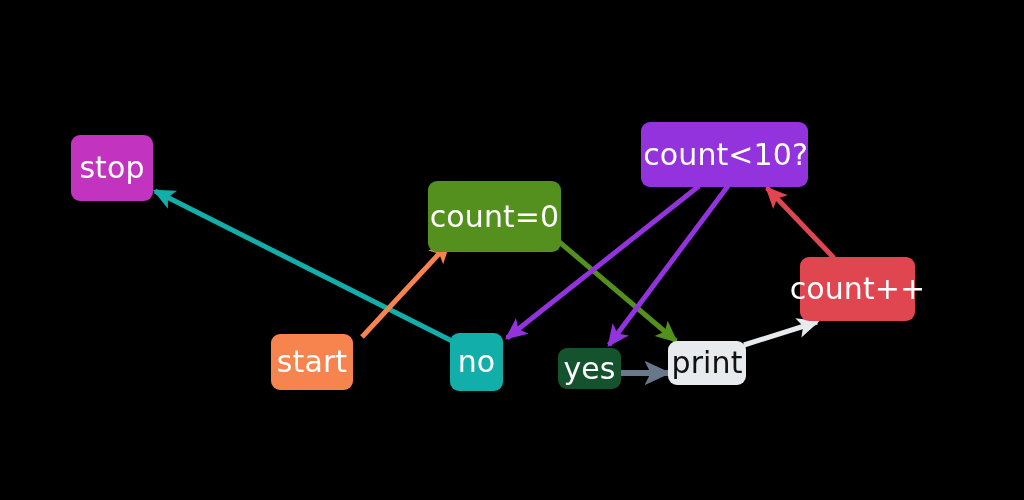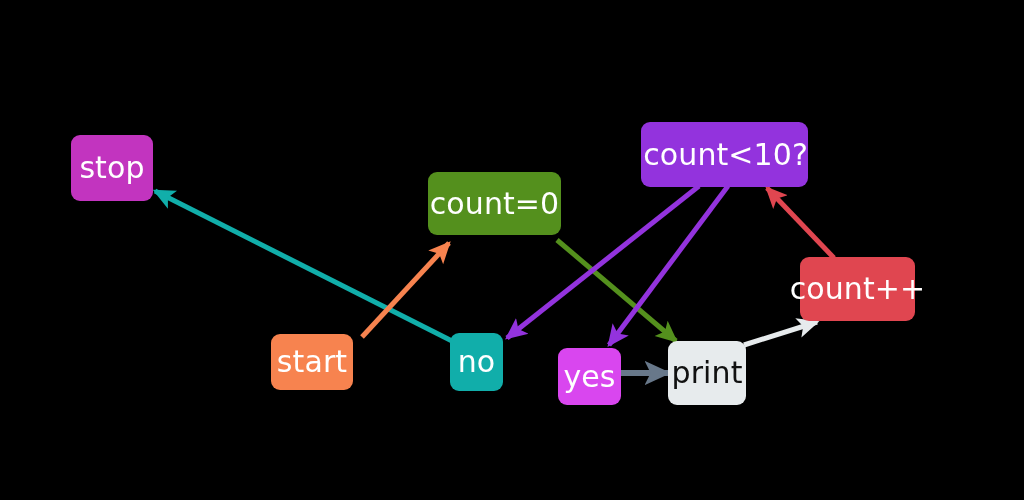--- a/index.html
+++ b/index.html
@@ -79,35 +79,35 @@
       <line x1="671" y1="186" x2="479" y2="338" stroke="#9333dd" stroke-width="5" stroke-linecap="butt" marker-end="url(#arrow-3)"></line>
       <line x1="700" y1="186" x2="581" y2="345" stroke="#9333dd" stroke-width="5" stroke-linecap="butt" marker-end="url(#arrow-4)"></line>
       <line x1="593" y1="373" x2="640" y2="373" stroke="#68788a" stroke-width="6" stroke-linecap="butt" marker-end="url(#arrow-5)"></line>
       <line x1="716" y1="345" x2="789" y2="322" stroke="#e7ebed" stroke-width="5" stroke-linecap="butt" marker-end="url(#arrow-6)"></line>
       <line x1="806" y1="258" x2="739" y2="188" stroke="#e04650" stroke-width="5" stroke-linecap="butt" marker-end="url(#arrow-7)"></line>
     </svg>
   <div id="node-layer">
       <div class="node" style="left: 43px; top: 135px; width: 82px; height: 66px; background: rgb(194, 52, 191);">
         <span class="node-label" style="color: rgb(255, 255, 255); font-size: 30px;">stop</span>
       </div>
-      <div class="node" style="left: 400px; top: 172px; width: 133px; height: 63px; background: rgb(84, 144, 29);">
+      <div class="node" style="left: 400px; top: 181px; width: 133px; height: 71px; background: rgb(84, 144, 29);">
         <span class="node-label" style="color: rgb(255, 255, 255); font-size: 30px;">count=0</span>
       </div>
       <div class="node" style="left: 613px; top: 122px; width: 167px; height: 65px; background: rgb(147, 51, 221); justify-content: flex-end;">
         <span class="node-label" style="color: rgb(255, 255, 255); font-size: 30px;">count&lt;10?</span>
       </div>
       <div class="node" style="left: 772px; top: 257px; width: 115px; height: 64px; background: rgb(224, 70, 80);">
         <span class="node-label" style="color: rgb(255, 255, 255); font-size: 30px;">count++</span>
       </div>
       <div class="node" style="left: 243px; top: 334px; width: 82px; height: 56px; background: rgb(247, 131, 79); text-align: center;">
         <span class="node-label" style="color: rgb(255, 255, 255); font-size: 30px;">start</span>
       </div>
       <div class="node" style="left: 422px; top: 333px; width: 53px; height: 58px; background: rgb(17, 174, 170);">
         <span class="node-label" style="color: rgb(255, 255, 255); font-size: 30px;">no</span>
       </div>
-      <div class="node" style="left: 530px; top: 348px; width: 63px; height: 57px; background: #d946ef;">
+      <div class="node" style="left: 530px; top: 348px; width: 63px; height: 41px; background: #14532d;">
         <span class="node-label" style="color: rgb(255, 255, 255); font-size: 30px;">yes</span>
       </div>
-      <div class="node" style="left: 640px; top: 341px; width: 78px; height: 64px; background: rgb(231, 235, 237);">
+      <div class="node" style="left: 640px; top: 341px; width: 78px; height: 44px; background: rgb(231, 235, 237);">
         <span class="node-label" style="color: rgb(17, 17, 17); font-size: 30px;">print</span>
       </div>
     </div>
 </div>
 
 </body></html>

